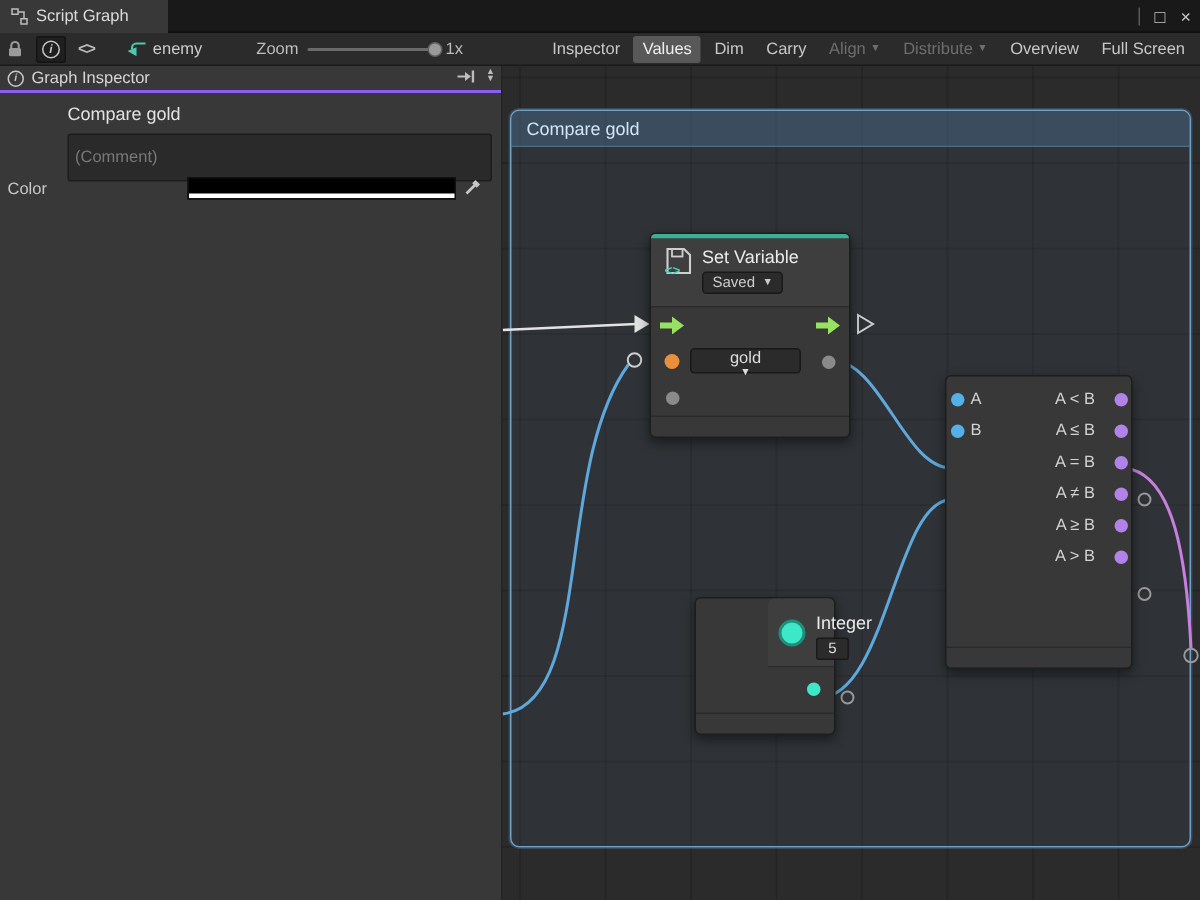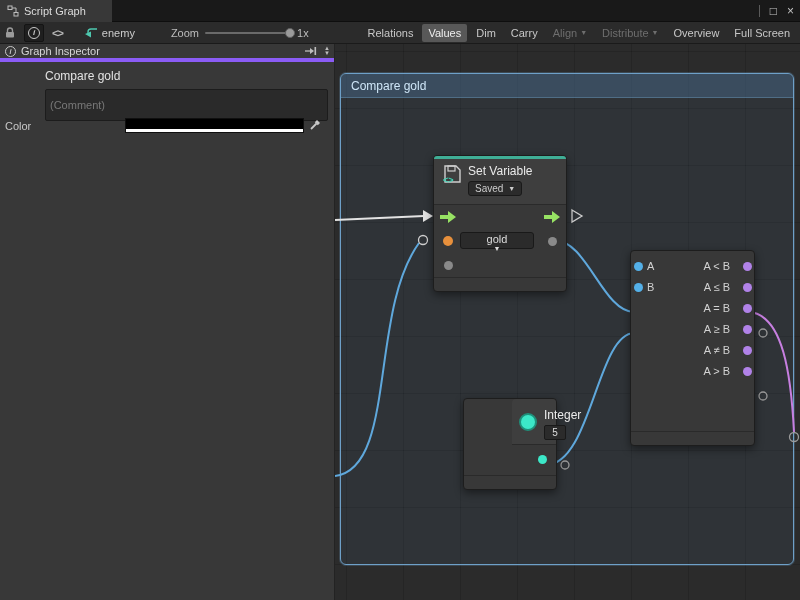--- a/index.html
+++ b/index.html
@@ -24,21 +24,21 @@
   .zoom-track { position:relative; width:86px; height:2px; background:#6a6a6a; border-radius:1px; }
   .zoom-handle { position:absolute; right:-4px; top:-4px; width:10px; height:10px; border-radius:50%; background:#9a9a9a; border:1px solid #606060; }
   .tb-buttons { margin-left:auto; display:flex; align-items:center; gap:3px; }
   .tb-btn { height:18px; padding:0 6px; display:flex; align-items:center; gap:3px; color:#c8c8c8; border-radius:2px; white-space:nowrap; }
   .tb-btn.active { background:#585858; color:#efefef; }
   .tb-btn.disabled { color:#6e6e6e; }
   .caret { font-size:7px; line-height:1; }
 
   
   .inspector { position:absolute; left:0; top:44px; width:335px; height:556px; background:#383838; border-right:1px solid #232323; }
-  .insp-header { position:relative; height:18px; border-bottom:4px solid #8b5cf6; display:flex; align-items:center; gap:5px; padding-left:5px; color:#d6d6d6; }
+  .insp-header { position:relative; height:18px; border-bottom:2px solid #8b5cf6; display:flex; align-items:center; gap:5px; padding-left:5px; color:#d6d6d6; }
   .insp-header-icons { position:absolute; right:4px; top:2px; display:flex; align-items:center; gap:7px; }
   .stepper { display:flex; flex-direction:column; line-height:5px; font-size:6px; color:#bdbdbd; }
   .insp-title { position:absolute; left:45px; top:25px; font-size:12px; color:#e2e2e2; }
   .comment-field { position:absolute; left:45px; top:45px; width:283px; height:32px; background:#2a2a2a; border:1px solid #1c1c1c; border-radius:2px; color:#d0d0d0; font-size:11px; padding:0 4px; font-family:"Liberation Sans",sans-serif; }
   .comment-field::placeholder { color:#787878; }
   .color-label { position:absolute; left:5px; top:76px; color:#c8c8c8; }
   .color-swatch { position:absolute; left:125px; top:74px; width:179px; height:15px; border:1px solid #101010; background:#000; }
   .alpha-strip { position:absolute; left:0; bottom:0; width:100%; height:3px; background:#fff; }
   .eyedropper { position:absolute; left:309px; top:74px; }
 
@@ -107,21 +107,21 @@
     <span>enemy</span>
   </span>
   <span class="zoom-wrap">
     <span>Zoom</span>
     <span class="zoom-track">
       <span class="zoom-handle"></span>
     </span>
     <span>1x</span>
   </span>
   <span class="tb-buttons">
-    <span class="tb-btn">Relations</span>
+    <span class="tb-btn">Inspector</span>
     <span class="tb-btn active">Values</span>
     <span class="tb-btn">Dim</span>
     <span class="tb-btn">Carry</span>
     <span class="tb-btn disabled">
       <span>Align</span>
       <span class="caret">▼</span>
     </span>
     <span class="tb-btn disabled">
       <span>Distribute</span>
       <span class="caret">▼</span>
@@ -240,25 +240,25 @@
         <span class="dot" style="left:2.5px;top:6px;width:9px;height:9px;background:#54b0e8;"></span>
         <span class="plabel-left">B</span>
         <span class="plabel-right">A ≤ B</span>
         <span class="dot" style="right:2px;top:6px;width:9px;height:9px;background:#b182e8;"></span>
       </div>
       <div class="crow">
         <span class="plabel-right">A = B</span>
         <span class="dot" style="right:2px;top:6px;width:9px;height:9px;background:#b182e8;"></span>
       </div>
       <div class="crow">
+        <span class="plabel-right">A ≠ B</span>
+        <span class="dot" style="right:2px;top:6px;width:9px;height:9px;background:#b182e8;"></span>
+      </div>
+      <div class="crow">
         <span class="plabel-right">A ≥ B</span>
-        <span class="dot" style="right:2px;top:6px;width:9px;height:9px;background:#b182e8;"></span>
-      </div>
-      <div class="crow">
-        <span class="plabel-right">A ≠ B</span>
         <span class="dot" style="right:2px;top:6px;width:9px;height:9px;background:#b182e8;"></span>
       </div>
       <div class="crow">
         <span class="plabel-right">A &gt; B</span>
         <span class="dot" style="right:2px;top:6px;width:9px;height:9px;background:#b182e8;"></span>
       </div>
     </div>
     <div class="node-footer"></div>
   </div>
 

